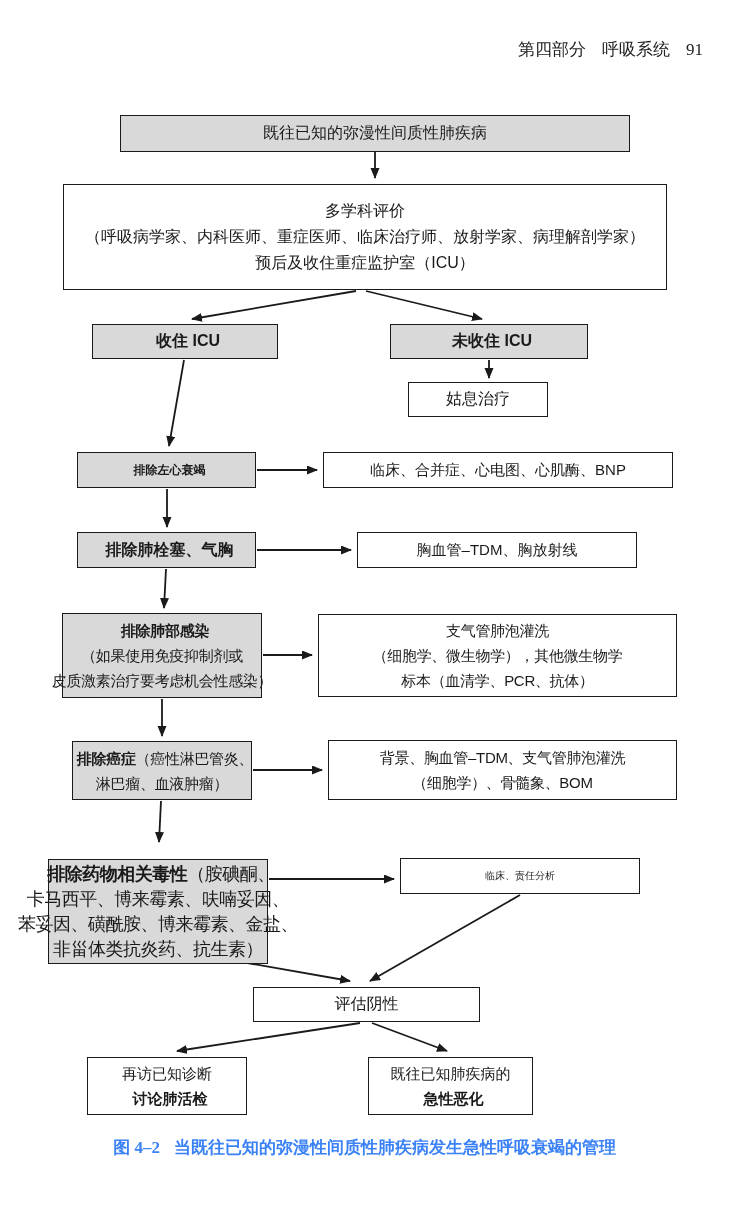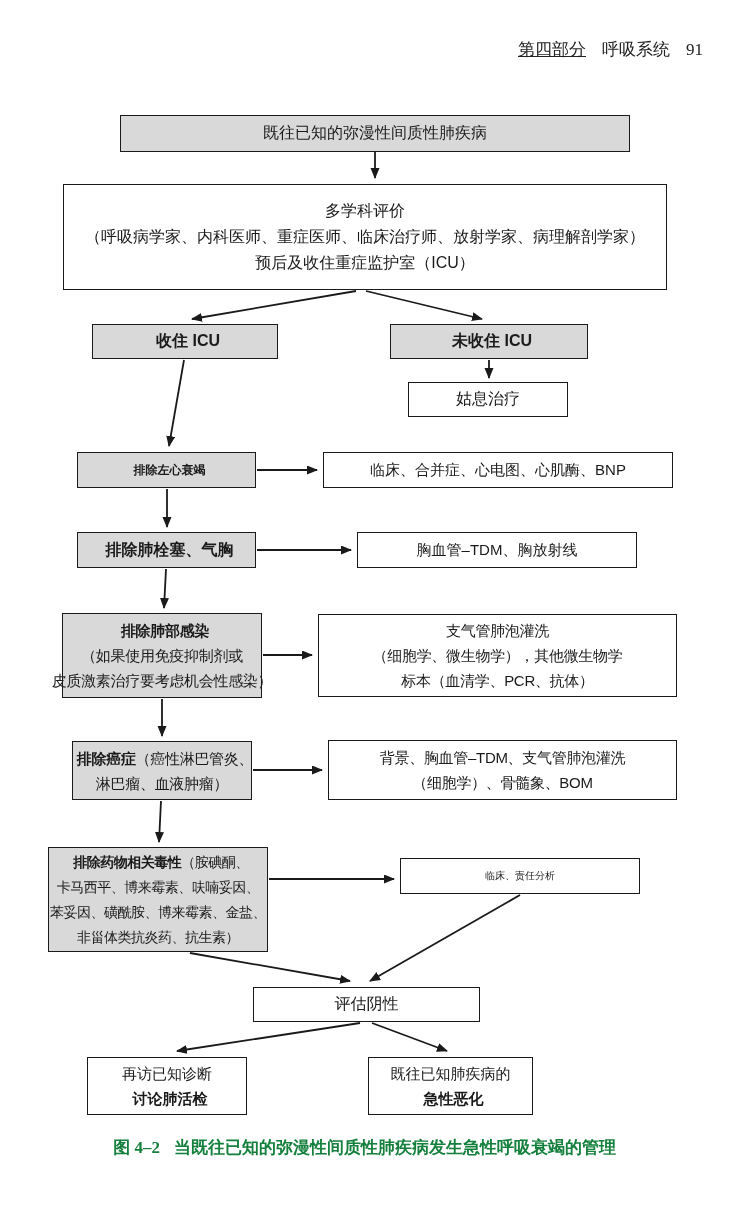--- a/index.html
+++ b/index.html
@@ -19,33 +19,33 @@
     background:#ffffff;
     display:flex; flex-direction:column;
     align-items:center; justify-content:center;
     text-align:center;
     line-height:1.55;
   }
   .gray { background:#d9d9d9; }
   .b { font-weight:bold;padding-left:6px; }
   .ln { white-space:nowrap; }
   .sm { font-size:15px; line-height:25px; letter-spacing:-0.3px; }
-  .xs { font-size:14px; line-height:25px; letter-spacing:-0.5px; }
+  .xs { font-size:18px; line-height:25px; letter-spacing:-0.5px;margin-top:12px; }
   #header {
     position:absolute; top:38px; right:26px; z-index:1;
     font-family:"Liberation Serif","DejaVu Serif",serif;
     font-size:17px; color:#222;
   }
   #header span { margin-left:16px; }
-  #header span:first-child { margin-left:0;text-decoration:underline; }
+  #header span:first-child { margin-left:0; }
   #caption {
     position:absolute; left:0; top:1136px; width:729px; z-index:1;
     text-align:center;
     font-family:"Liberation Serif","DejaVu Serif",serif;
-    font-weight:bold; font-size:17px; color:#15803d;
+    font-weight:bold; font-size:17px; color:#3b82f6;
   }
   #caption .cap-label { margin-right:14px; }
 </style>
 </head>
 <body>
 
 <div id="page">
 
   <div id="header">
     <span>第四部分</span><span>呼吸系统</span><span>91</span>
@@ -90,21 +90,21 @@
   </div>
 
   <div class="box gray b" style="left:92px;top:324px;width:186px;height:35px;font-size:16px">
     <div class="ln">收住 ICU</div>
   </div>
 
   <div class="box gray b" style="left:390px;top:324px;width:198px;height:35px;font-size:16px">
     <div class="ln">未收住 ICU</div>
   </div>
 
-  <div class="box" style="left:408px;top:382px;width:160px;height:35px;font-size:16px">
+  <div class="box" style="left:408px;top:382px;width:140px;height:35px;font-size:16px">
     <div class="ln">姑息治疗</div>
   </div>
 
   <div class="box gray b" style="left:77px;top:452px;width:179px;height:36px;font-size:12px">
     <div class="ln">排除左心衰竭</div>
   </div>
 
   <div class="box" style="left:323px;top:452px;width:350px;height:36px;font-size:15px">
     <div class="ln">临床、合并症、心电图、心肌酶、BNP</div>
   </div>

